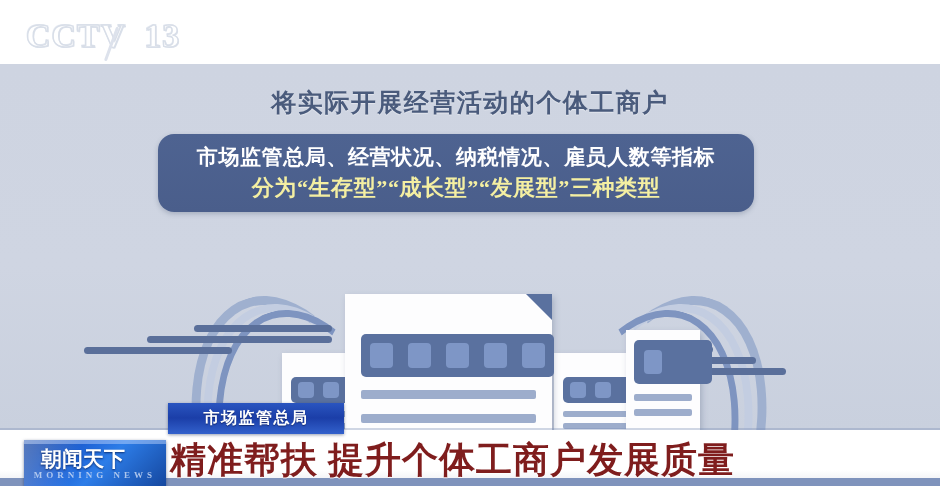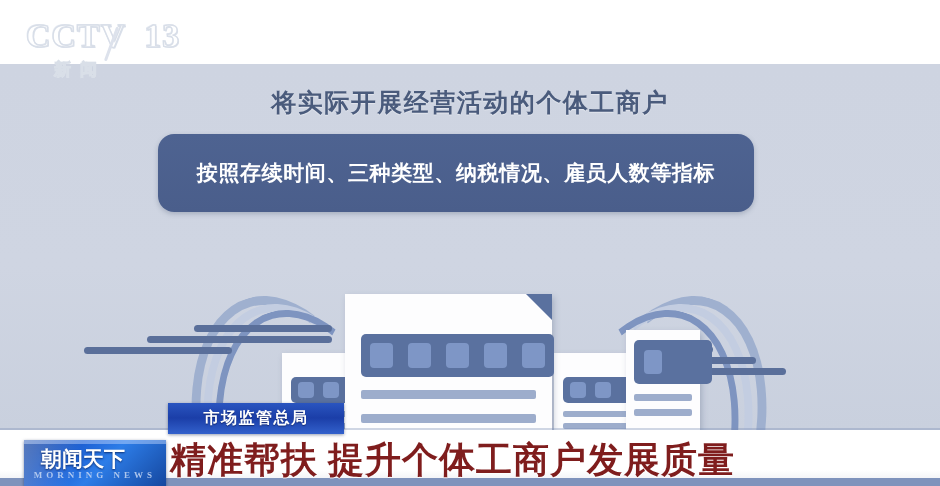--- a/index.html
+++ b/index.html
@@ -315,27 +315,27 @@
 
   <div class="floor-line"></div>
   <div class="band-white-bottom"></div>
   <div class="band-bottom-strip"></div>
 
   <div class="cctv-logo">
     <div class="cctv-main">
       <span>CCTV</span><span style="display:inline-block;width:18px"></span><span>13</span>
     </div>
     <div class="cctv-slash"></div>
-    <div class="cctv-sub">新闻</div>
   </div>
 
   <div class="lead-line">将实际开展经营活动的个体工商户</div>
 
   <div class="callout">
-    <div class="callout-line1">按照存续时间、三种类型、纳税情况、雇员人数等指标</div>
+    <div class="callout-line1">市场监管总局、经营状况、纳税情况、雇员人数等指标</div>
+    <div class="callout-line2">分为“生存型”“成长型”“发展型”三种类型</div>
   </div>
 
   <div class="source-tag">
     <span>市场监管总局</span>
   </div>
   <div class="headline">精准帮扶 提升个体工商户发展质量</div>
 
   <div class="program-logo">
     <div class="pl-top"></div>
     <div class="pl-sheen"></div>

